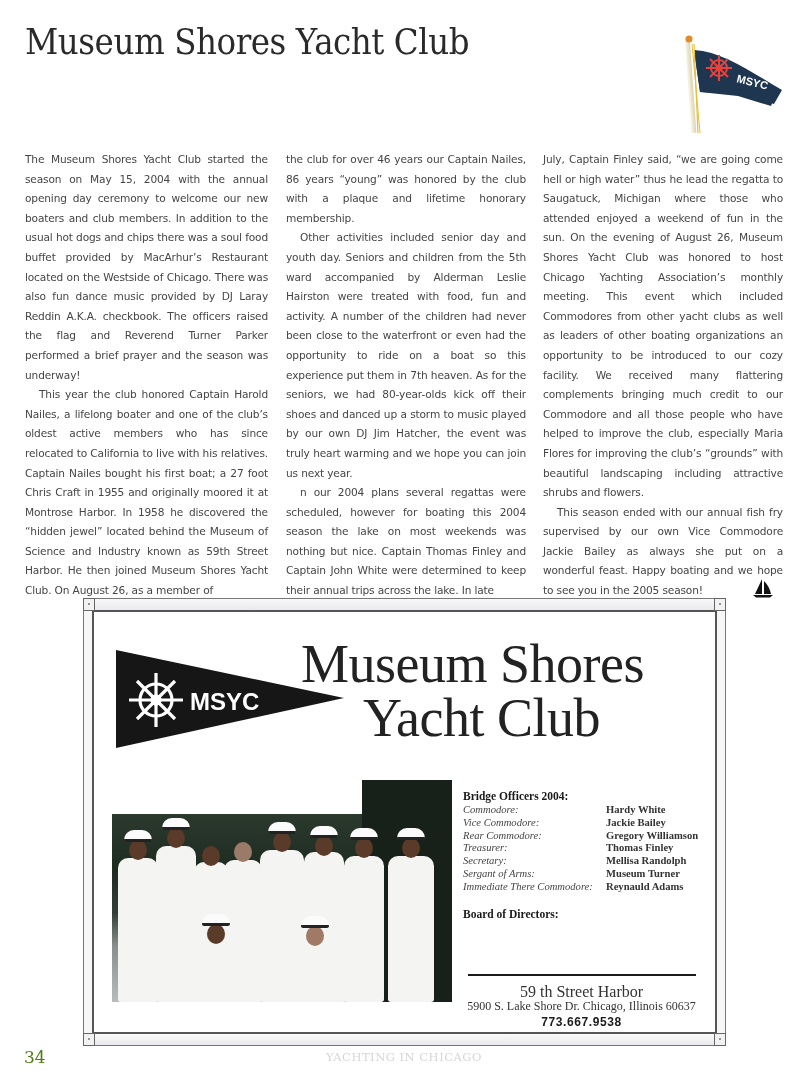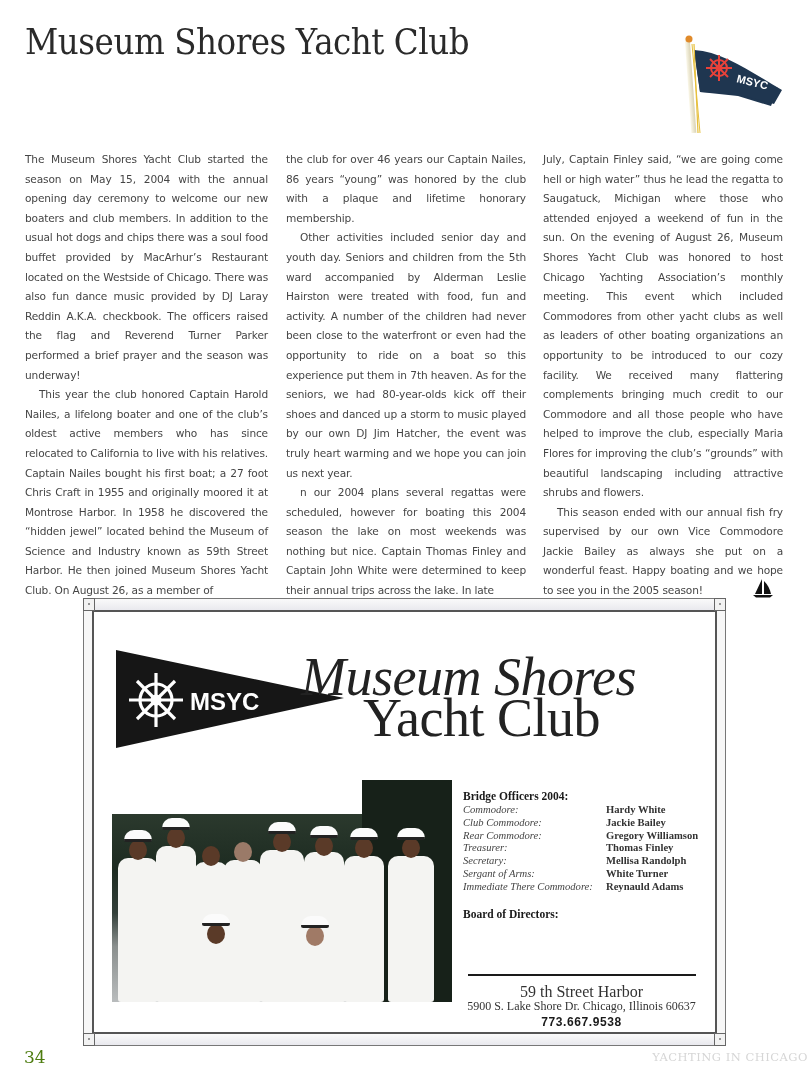--- a/index.html
+++ b/index.html
@@ -65,21 +65,21 @@
   .corner.tr { right: -1px; top: -1px; }
   .corner.bl { left: -1px; bottom: -1px; }
   .corner.br { right: -1px; bottom: -1px; }
 
   .pennant-logo { position: absolute; left: 22px; top: 38px; width: 230px; height: 100px; }
 
   .ad-title {
     position: absolute; font-family: "Liberation Serif", serif; color: #222;
     font-size: 54px; line-height: 56px; white-space: nowrap; letter-spacing: -0.5px;
   }
-  .ad-title.l1 { left: 207px; top: 37px; font-style: italic; }
+  .ad-title.l1 { left: 207px; top: 24px; }
   .ad-title.l2 { left: 269px; top: 78px; }
 
   .crew-photo {
     position: absolute; left: 18px; top: 168px; width: 340px; height: 222px;
     background: linear-gradient(180deg, #f7f7f7 0%, #f1f1f1 12%, #2c3a2e 14%, #1d2b21 40%, #33403a 60%, #8a8f8e 75%, #b9bcbd 100%);
     overflow: hidden;
   }
   .crew-photo .sky { position: absolute; left: 0; top: 0; width: 100%; height: 34px; background: #ffffff; }
   .crew-photo .trees-right { position: absolute; right: 0; top: 0; width: 90px; height: 100%; background: #172119; }
   .crew-photo .person {
@@ -109,21 +109,21 @@
 
   .address { position: absolute; left: 355px; top: 372px; width: 265px; text-align: center; font-family: "Liberation Serif", serif; color: #333; }
   .address .l1 { font-size: 16px; line-height: 15px; }
   .address .l2 { font-size: 12px; line-height: 15px; }
   .address .phone { font-family: "Liberation Sans", sans-serif; font-weight: bold; font-size: 12px; line-height: 16px; color: #1a1a1a; letter-spacing: 0.6px; }
 
   .page-number {
     position: absolute; left: 24px; top: 1047px; font-family: "DejaVu Serif", serif; font-size: 17px; color: #4d7c0f;
   }
   .running-footer {
-    position: absolute; left: 0; width: 808px; top: 1050px; text-align: right;
+    position: absolute; left: 0; width: 808px; top: 1050px; text-align: center;
     font-family: "DejaVu Serif", serif; font-size: 11.5px; color: #d6d6d6; letter-spacing: 0.5px;
   }
 </style>
 </head>
 <body>
 
 <h1 class="page-title">Museum Shores Yacht Club</h1>
 
 <svg class="flag-icon" viewBox="0 0 115 108">
   <defs>
@@ -233,38 +233,38 @@
         <div class="cap" style="left:189px;top:136px;"></div>
     </div>
 
     <div class="officers">
       <div class="section-heading">Bridge Officers 2004:</div>
       <div class="officer-row">
         <span class="officer-role">Commodore:</span>
         <span class="officer-name">Hardy White</span>
       </div>
       <div class="officer-row">
-        <span class="officer-role">Club Commodore:</span>
+        <span class="officer-role">Vice Commodore:</span>
         <span class="officer-name">Jackie Bailey</span>
       </div>
       <div class="officer-row">
         <span class="officer-role">Rear Commodore:</span>
         <span class="officer-name">Gregory Williamson</span>
       </div>
       <div class="officer-row">
         <span class="officer-role">Treasurer:</span>
         <span class="officer-name">Thomas Finley</span>
       </div>
       <div class="officer-row">
         <span class="officer-role">Secretary:</span>
         <span class="officer-name">Mellisa Randolph</span>
       </div>
       <div class="officer-row">
         <span class="officer-role">Sergant of Arms:</span>
-        <span class="officer-name">White Turner</span>
+        <span class="officer-name">Museum Turner</span>
       </div>
       <div class="officer-row">
         <span class="officer-role">Immediate There Commodore:</span>
         <span class="officer-name">Reynauld Adams</span>
       </div>
     </div>
 
     <div class="board">
       <div class="section-heading">Board of Directors:</div>
     </div>

